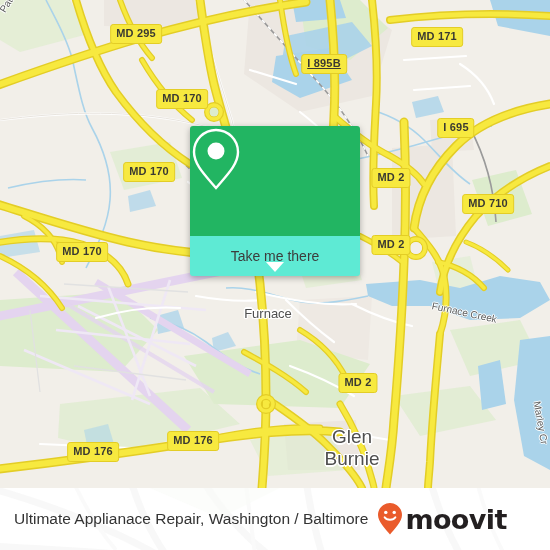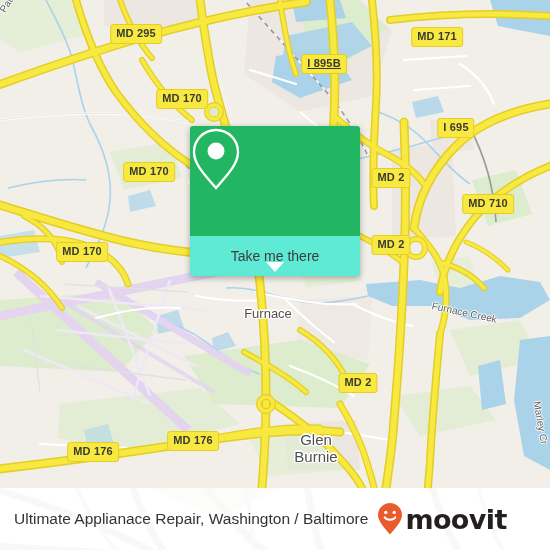--- a/index.html
+++ b/index.html
@@ -325,21 +325,21 @@
         <circle cx="214" cy="112" r="4.5" fill="#ddeccd"></circle>
         <circle cx="416" cy="248" r="6" fill="#f2efe9"></circle>
       </g>
     </svg>
 
     <div class="water-label" style="left:2px;top:6px;transform:rotate(-58deg);">Patapsco Riv</div>
     <div class="water-label" style="left:432px;top:300px;transform:rotate(12deg);">Furnace Creek</div>
     <div class="water-label" style="left:537px;top:396px;transform:rotate(80deg);">Marley Cr</div>
 
     <div class="place" style="left:268px;top:314px;font-size:13px;">Furnace</div>
-    <div class="place two" style="left:316px;top:448px;font-size:15px;">
+    <div class="place two" style="left:352px;top:448px;font-size:19px;">
       <div>Glen</div>
       <div>Burnie</div>
     </div>
 
     <div class="shield" style="left:136px;top:34px;">MD 295</div>
     <div class="shield" style="left:182px;top:99px;">MD 170</div>
     <div class="shield" style="left:149px;top:172px;">MD 170</div>
     <div class="shield" style="left:82px;top:252px;">MD 170</div>
     <div class="shield" style="left:324px;top:64px;text-decoration:underline;">I 895B</div>
     <div class="shield" style="left:437px;top:37px;">MD 171</div>

